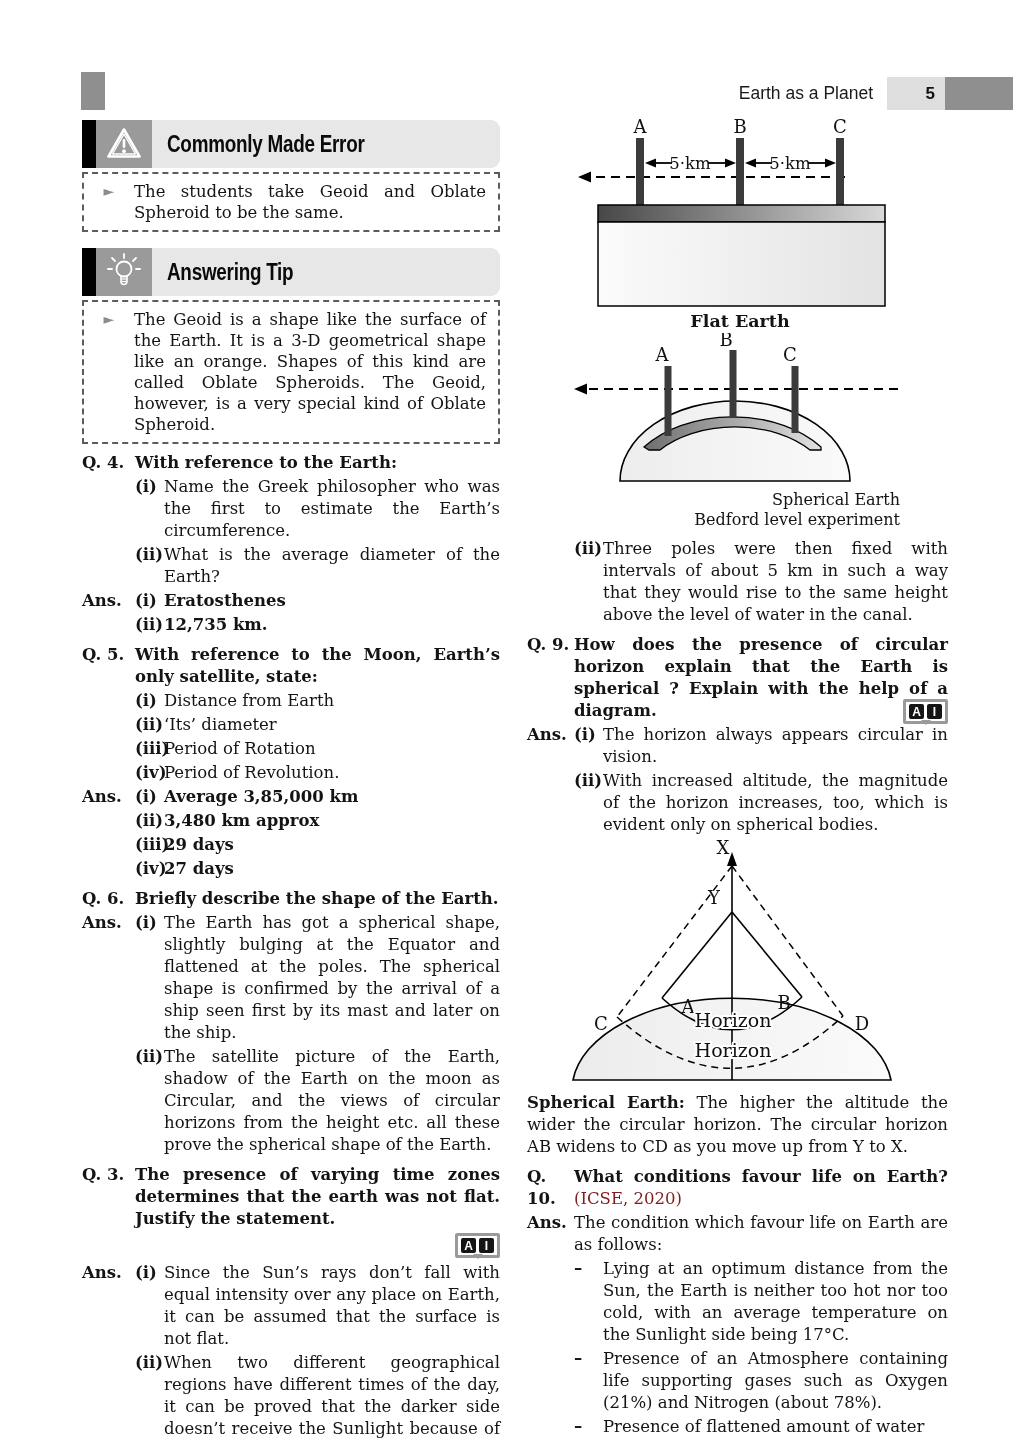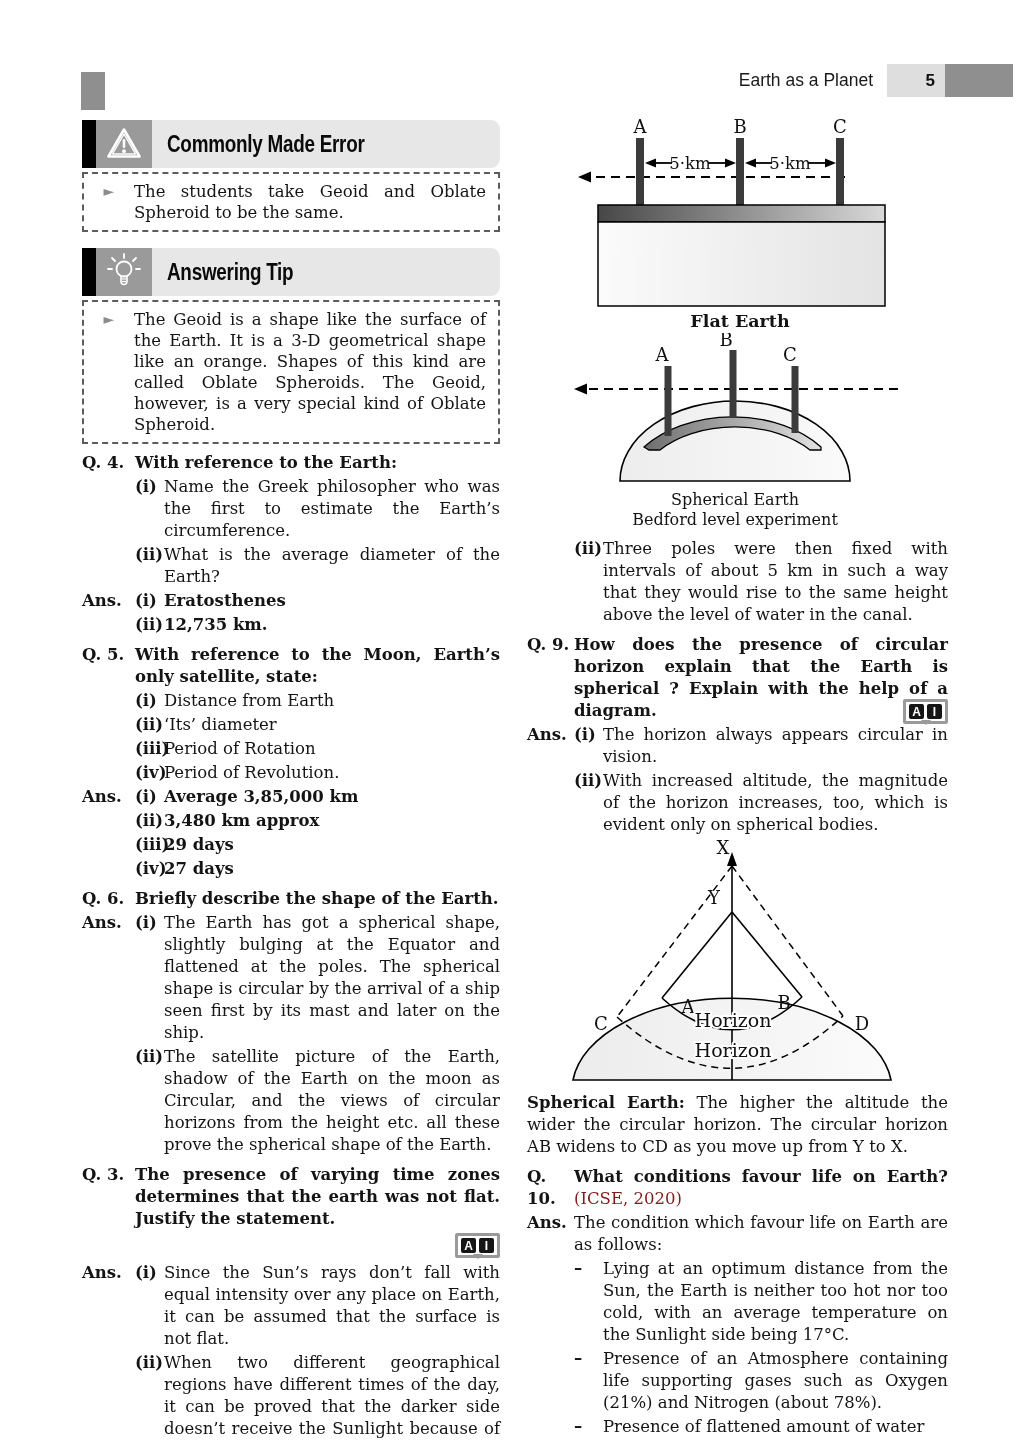--- a/index.html
+++ b/index.html
@@ -1,21 +1,21 @@
 <!DOCTYPE html>
 <html><head>
 <meta charset="utf-8">
 <style>
   html,body { margin:0; padding:0; background:#fff; }
   .page { position:relative; width:1024px; height:1440px; background:#ffffff; overflow:hidden;
           font-family:"DejaVu Serif", serif; font-size:16.5px; color:#141414; }
 
   
   .corner-square { position:absolute; left:81px; top:72px; width:24px; height:38px; background:#8f8f8f; }
-  .page-header { position:absolute; top:64px; right:11px; display:flex; align-items:center; height:33px;margin-left:48px; }
+  .page-header { position:absolute; top:77px; right:11px; display:flex; align-items:center; height:33px;margin-left:48px; }
   .header-title { font-family:"Liberation Sans", sans-serif; font-size:17.5px; color:#1a1a1a; margin-right:14px; }
   .page-num-box { width:58px; height:33px; background:#dedede; display:flex; align-items:center; justify-content:flex-end;
                   padding-right:10px; box-sizing:border-box; font-family:"Liberation Sans", sans-serif;
                   font-weight:bold; font-size:17px; color:#111; }
   .page-num-bar { width:68px; height:33px; background:#8f8f8f; }
 
   .col { position:absolute; top:120px; }
   .left-col  { left:82px;  width:418px; }
   .right-col { left:527px; width:421px; top:118px; }
 
@@ -52,21 +52,21 @@
   .ai-badge::after { content:""; position:absolute; left:50%; bottom:-9px; margin-left:-5px;
                      border:5px solid transparent; border-top-color:#9a9a9a; }
   .txt .ai-abs { position:absolute; right:0; bottom:-2px; }
 
   
   .diagram { display:block; }
   .flat-svg   { margin-left:48px; }
   .sphere-svg { margin-left:43px; }
   .horizon-svg{ margin-left:38px; margin-top:4px; }
   .diag-caption  { width:330px; margin-left:48px; text-align:center; font-weight:700; font-size:17.5px; line-height:23px; }
-  .diag-caption2 { width:330px; margin-left:43px; text-align:center; font-size:16px; line-height:20px; }
+  .diag-caption2 { width:330px; margin-left:43px; text-align:right; font-size:16px; line-height:20px; }
   .caption-para { margin:2px 0 0 0; text-align:justify; line-height:22px; }
   .icse { color:#7f1d1d; font-weight:400; }
   .dlab  { font-family:"DejaVu Serif", serif; font-size:18px; fill:#111; }
   .dlab2 { font-family:"DejaVu Serif", serif; font-size:16.5px; fill:#111; }
   .hlab  { font-family:"DejaVu Serif", serif; font-size:19px; fill:#111; paint-order:stroke; stroke:#ffffff; stroke-width:4px; }
 </style>
 </head>
 <body>
 
 <div class="page">
@@ -205,21 +205,21 @@
     </div>
 
     <div class="qblock">
       <div class="row">
         <span class="lab">Q. 6.</span>
         <div class="txt bold">Briefly describe the shape of the Earth.</div>
       </div>
       <div class="row">
         <span class="lab">Ans.</span>
         <span class="sub">(i)</span>
-        <div class="txt">The Earth has got a spherical shape, slightly bulging at the Equator and flattened at the poles. The spherical shape is circular by the arrival of a ship seen first by its mast and later on the ship.</div>
+        <div class="txt">The Earth has got a spherical shape, slightly bulging at the Equator and flattened at the poles. The spherical shape is confirmed by the arrival of a ship seen first by its mast and later on the ship.</div>
       </div>
       <div class="row">
         <span class="lab"></span>
         <span class="sub">(ii)</span>
         <div class="txt">The satellite picture of the Earth, shadow of the Earth on the moon as Circular, and the views of circular horizons from the height etc. all these prove the spherical shape of the Earth.</div>
       </div>
     </div>
 
     <div class="qblock">
       <div class="row">

